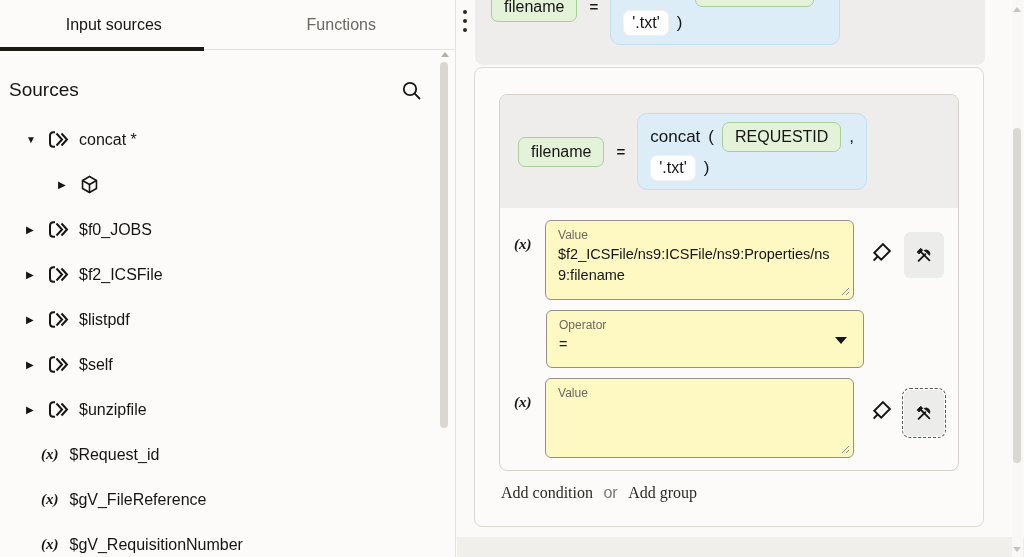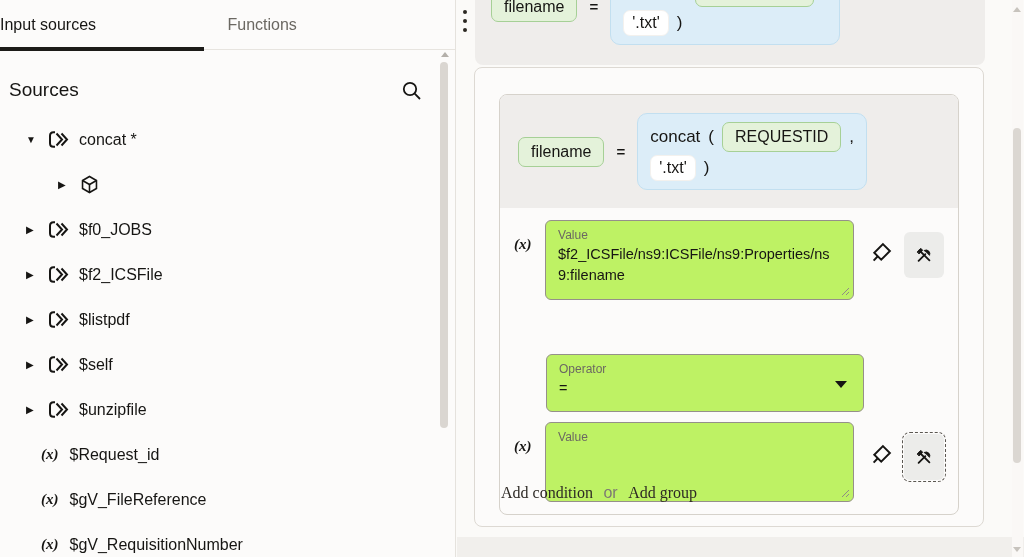--- a/index.html
+++ b/index.html
@@ -3,21 +3,21 @@
 <meta charset="utf-8">
 <style>
   * { margin:0; padding:0; box-sizing:border-box; }
   html,body { width:1024px; height:557px; overflow:hidden; background:#fbfaf8;
               font-family:"Liberation Sans","DejaVu Sans",sans-serif; color:#161513; }
 
   
   .sidebar { position:absolute; left:0; top:0; width:456px; height:557px;
              background:#fcfbfa; border-right:1px solid #e5e2dd; }
   .tabs { position:relative; height:50px; display:flex; border-bottom:1px solid #e7e4df; }
-  .tab { flex:1; display:flex; align-items:center; 
+  .tab { flex:1; display:flex; align-items:center; justify-content:center;
          font-size:16px; color:#6b6862; cursor:pointer; position:relative; }
   .tab.active { color:#161513; }
   .tab.active::after { content:""; position:absolute; left:0; right:24px; bottom:-2px;
                        height:4px; background:#1c1b18; }
   .sources-head { position:absolute; top:79px; left:9px; font-size:19px; font-weight:400; }
   .search-btn { position:absolute; top:80px; right:32px; width:22px; height:22px; cursor:pointer; }
   .tree { position:absolute; left:0; top:117px; right:16px; bottom:0; overflow:hidden; }
   .tree-row { height:45px; display:flex; align-items:center; font-size:16px; cursor:pointer; }
   .lvl0 { padding-left:26px; } .lvl1 { padding-left:58px; } .fxrow { padding-left:41px; }
   .arrow { width:15px; font-size:10px; color:#161513; margin-right:7px; flex:none; }
@@ -53,26 +53,26 @@
 
   .outer-card { position:absolute; left:474px; top:67px; width:510px; height:460px;
                 background:#fcfbfa; border:1px solid #ddd9d3; border-radius:8px; }
   .cond-card { margin:26px 24px 0; width:460px; border:1px solid #d6d2cb;
                border-radius:8px; overflow:hidden; }
   .cond-head { background:#efedeb; padding:18px; }
   .cond-body { padding:12px 14px 2px; }
   .crow { display:flex; margin-bottom:10px; }
   .fx-col { width:32px; font-style:italic; font-weight:700; font-size:15px; padding-top:16px;
             font-family:"Liberation Serif","DejaVu Serif",serif; }
-  .fieldbox { width:318px; border:1px solid #95908a; border-radius:6px; background:#bef264;
+  .fieldbox { width:318px; border:1px solid #95908a; border-radius:6px; background:#fef9c3;
               padding:7px 12px 4px; position:relative; }
   .f-label { font-size:12px; color:#6b6862; line-height:1.3; }
   .f-text  { font-size:14.5px; color:#161513; word-break:break-all; line-height:1.5; }
   .fieldbox.tall { height:80px; }
-  .fieldbox.oper { height:58px; cursor:pointer;margin-top:44px; }
+  .fieldbox.oper { height:58px; cursor:pointer; }
   .caret { position:absolute; right:16px; top:26px; width:0; height:0;
            border-left:6px solid transparent; border-right:6px solid transparent;
            border-top:7px solid #161513; }
   .grip { position:absolute; right:3px; bottom:3px; width:9px; height:9px; }
   .icons-col { display:flex; margin-left:13px; gap:9px; align-items:flex-start; padding-top:12px; }
   .eraser-btn { width:28px; height:28px; margin-top:8px; cursor:pointer; background:none; border:none; }
   .tools-btn { width:40px; height:46px; background:#ececea; border:none; border-radius:6px;
                display:flex; align-items:center; justify-content:center; cursor:pointer; }
   .tools-btn.focused { outline:1px dashed #5b5751; outline-offset:1px; }
 

